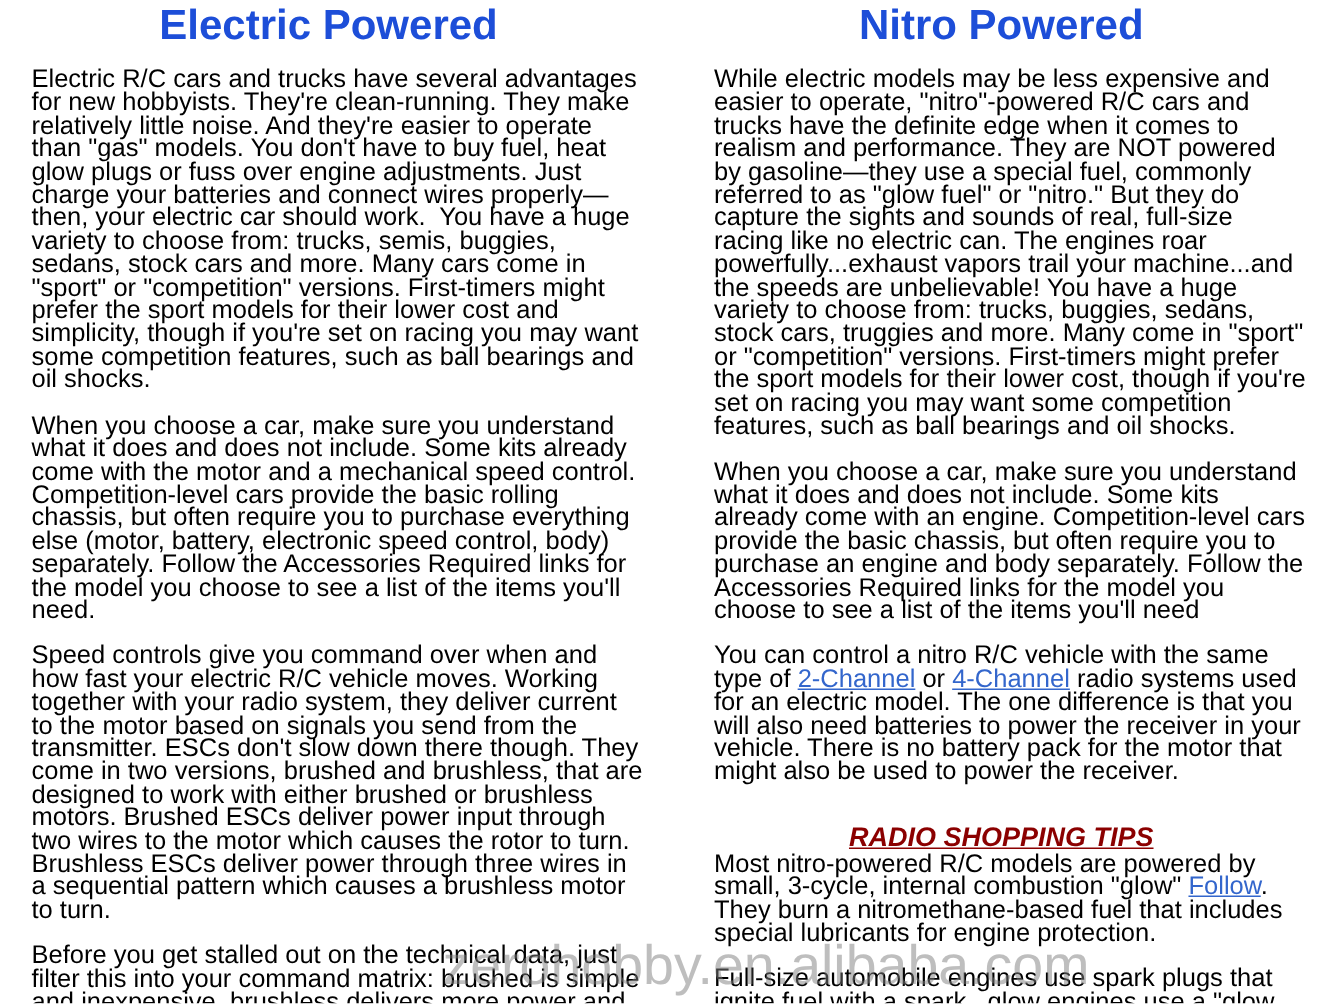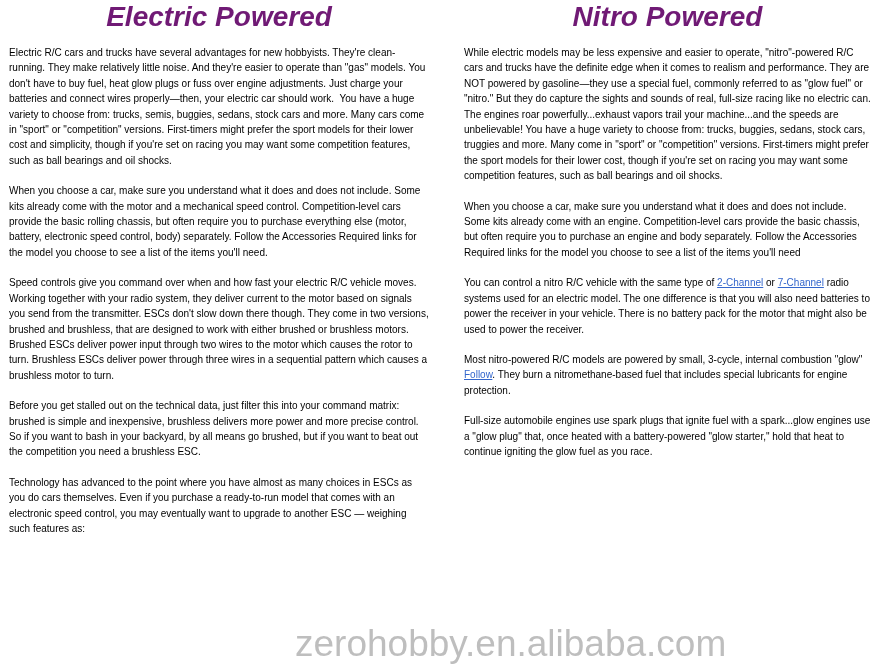--- a/index.html
+++ b/index.html
@@ -15,41 +15,40 @@
   .cols { display: flex; }
   .col { box-sizing: border-box; width: 443px; }
   .col-left  { padding: 0 14px 0 9px; }
   .col-right { padding: 0 15px 0 21px; }
   .col h1 {
     margin: 2px 0 13px 0;
     font-size: 28px;
     line-height: 30px;
     font-weight: bold;
     text-align: center;
-    color: #701a75;
-    font-style: italic;
+    color: #1d4ed8;
   }
   .col h2 {
     margin: 16px 0 15px 0;
     font-size: 18px;
     line-height: 19px;
     font-weight: bold;
     text-align: center;
     color: #00008b;
   }
   .col h2.tips {
     margin: 27px 0 0 0;
     color: #8b0000;
     font-style: italic;
     text-decoration: underline;
   }
   .col h2.engine { margin-top: 15px; }
   .col p {
-    margin: 0 0 15px 0;
-    font-size: 10px;
+    margin: 0 0 15px 12px;
+    font-size: 17px;
     line-height: 15.4px;
     white-space: pre-wrap;
   }
   a.link {
     color: #3366cc;
     text-decoration: underline;
     cursor: pointer;
   }
   .watermark {
     position: absolute;
@@ -74,21 +73,22 @@
       <p>When you choose a car, make sure you understand what it does and does not include. Some kits already come with the motor and a mechanical speed control. Competition-level cars provide the basic rolling chassis, but often require you to purchase everything else (motor, battery, electronic speed control, body) separately. Follow the Accessories Required links for the model you choose to see a list of the items you'll need.</p>
       <p>Speed controls give you command over when and how fast your electric R/C vehicle moves. Working together with your radio system, they deliver current to the motor based on signals you send from the transmitter. ESCs don't slow down there though. They come in two versions, brushed and brushless, that are designed to work with either brushed or brushless motors. Brushed ESCs deliver power input through two wires to the motor which causes the rotor to turn. Brushless ESCs deliver power through three wires in a sequential pattern which causes a brushless motor to turn.</p>
       <p>Before you get stalled out on the technical data, just filter this into your command matrix: brushed is simple and inexpensive, brushless delivers more power and more precise control. So if you want to bash in your backyard, by all means go brushed, but if you want to beat out the competition you need a brushless ESC.</p>
       <p>Technology has advanced to the point where you have almost as many choices in ESCs as you do cars themselves. Even if you purchase a ready-to-run model that comes with an electronic speed control, you may eventually want to upgrade to another ESC — weighing such features as:</p>
     </div>
 
     <div class="col col-right">
       <h1>Nitro Powered</h1>
       <p>While electric models may be less expensive and easier to operate, "nitro"-powered R/C cars and trucks have the definite edge when it comes to realism and performance. They are NOT powered by gasoline—they use a special fuel, commonly referred to as "glow fuel" or "nitro." But they do capture the sights and sounds of real, full-size racing like no electric can. The engines roar powerfully...exhaust vapors trail your machine...and the speeds are unbelievable! You have a huge variety to choose from: trucks, buggies, sedans, stock cars, truggies and more. Many come in "sport" or "competition" versions. First-timers might prefer the sport models for their lower cost, though if you're set on racing you may want some competition features, such as ball bearings and oil shocks.</p>
       <p>When you choose a car, make sure you understand what it does and does not include. Some kits already come with an engine. Competition-level cars provide the basic chassis, but often require you to purchase an engine and body separately. Follow the Accessories Required links for the model you choose to see a list of the items you'll need</p>
-      <p><span>You can control a nitro R/C vehicle with the same type of </span><a class="link">2-Channel</a><span> or </span><a class="link">7-Channel</a><span> radio systems used for an electric model. The one difference is that you will also need batteries to power the receiver in your vehicle. There is no battery pack for the motor that might also be used to power the receiver.</span></p>
+      <p><span>You can control a nitro R/C vehicle with the same type of </span><a class="link">2-Channel</a><span> or </span><a class="link">4-Channel</a><span> radio systems used for an electric model. The one difference is that you will also need batteries to power the receiver in your vehicle. There is no battery pack for the motor that might also be used to power the receiver.</span></p>
+      <h2 class="tips">RADIO SHOPPING TIPS</h2>
       <p><span>Most nitro-powered R/C models are powered by small, 3-cycle, internal combustion "glow" </span><a class="link">Follow</a><span>. They burn a nitromethane-based fuel that includes special lubricants for engine protection.</span></p>
       <p>Full-size automobile engines use spark plugs that ignite fuel with a spark...glow engines use a "glow plug" that, once heated with a battery-powered "glow starter," hold that heat to continue igniting the glow fuel as you race.</p>
     </div>
 
   </div>
 
   <div class="watermark">zerohobby.en.alibaba.com</div>
 </div>
 
 </body></html>

